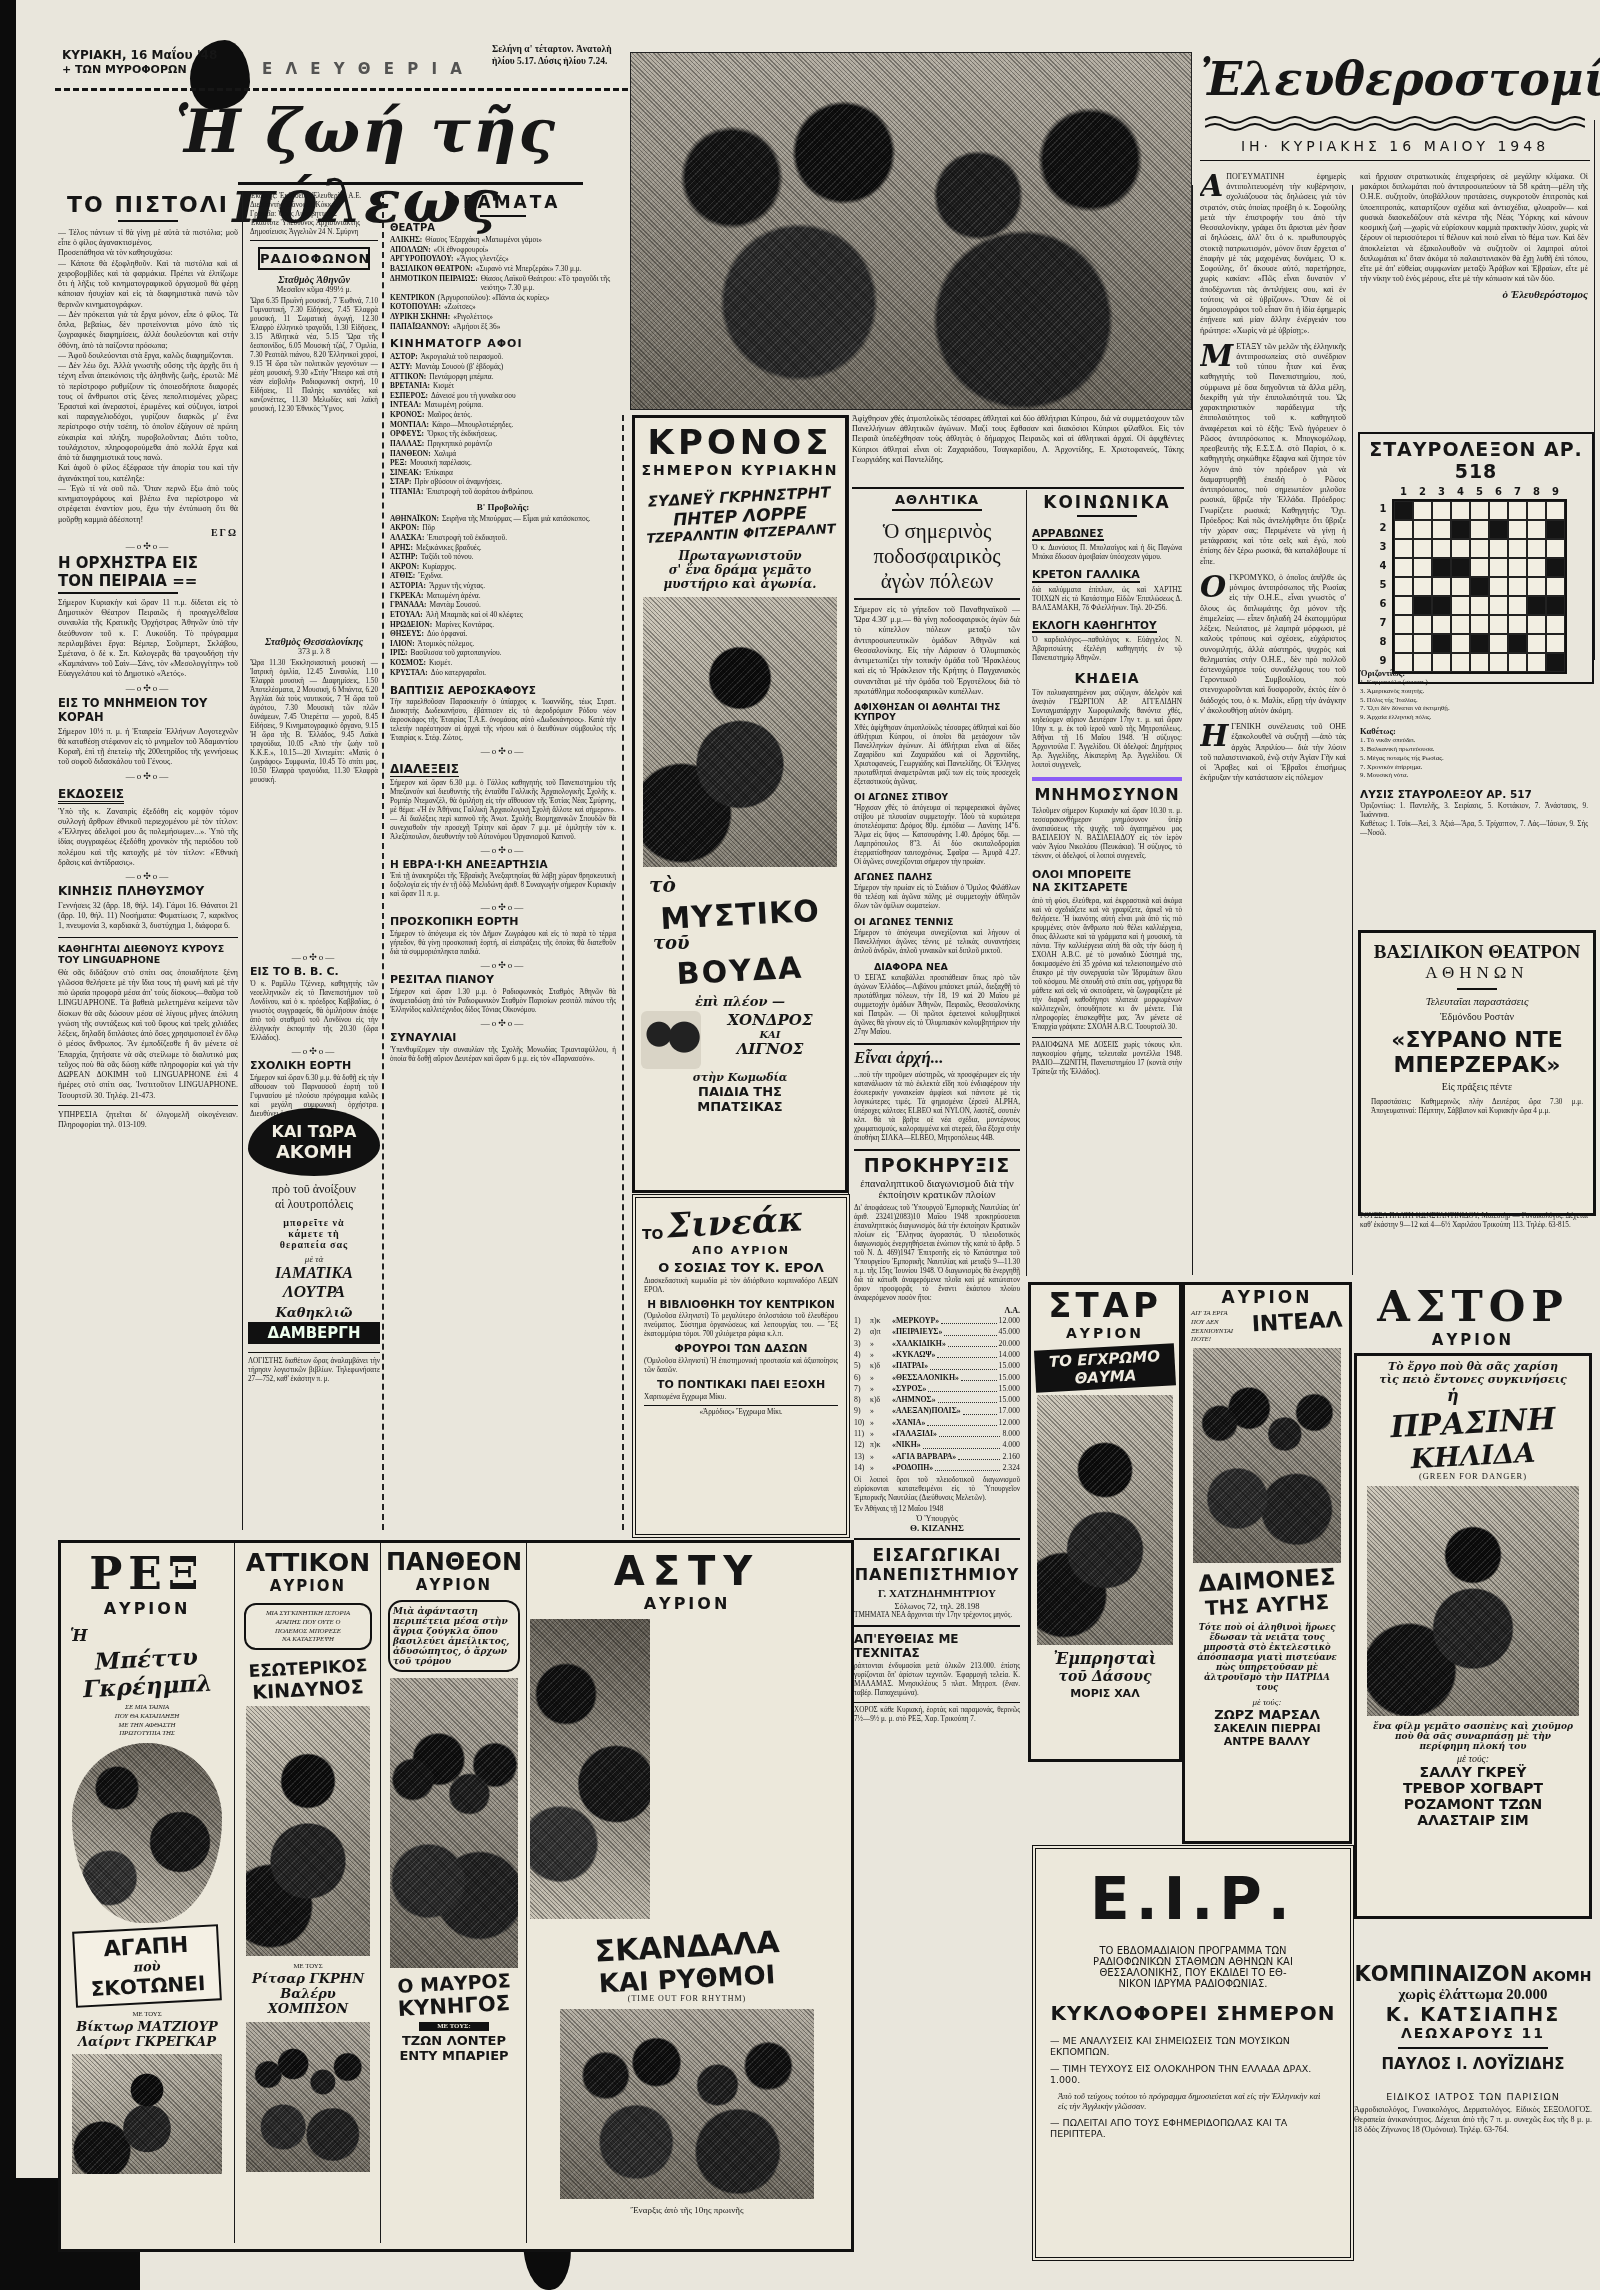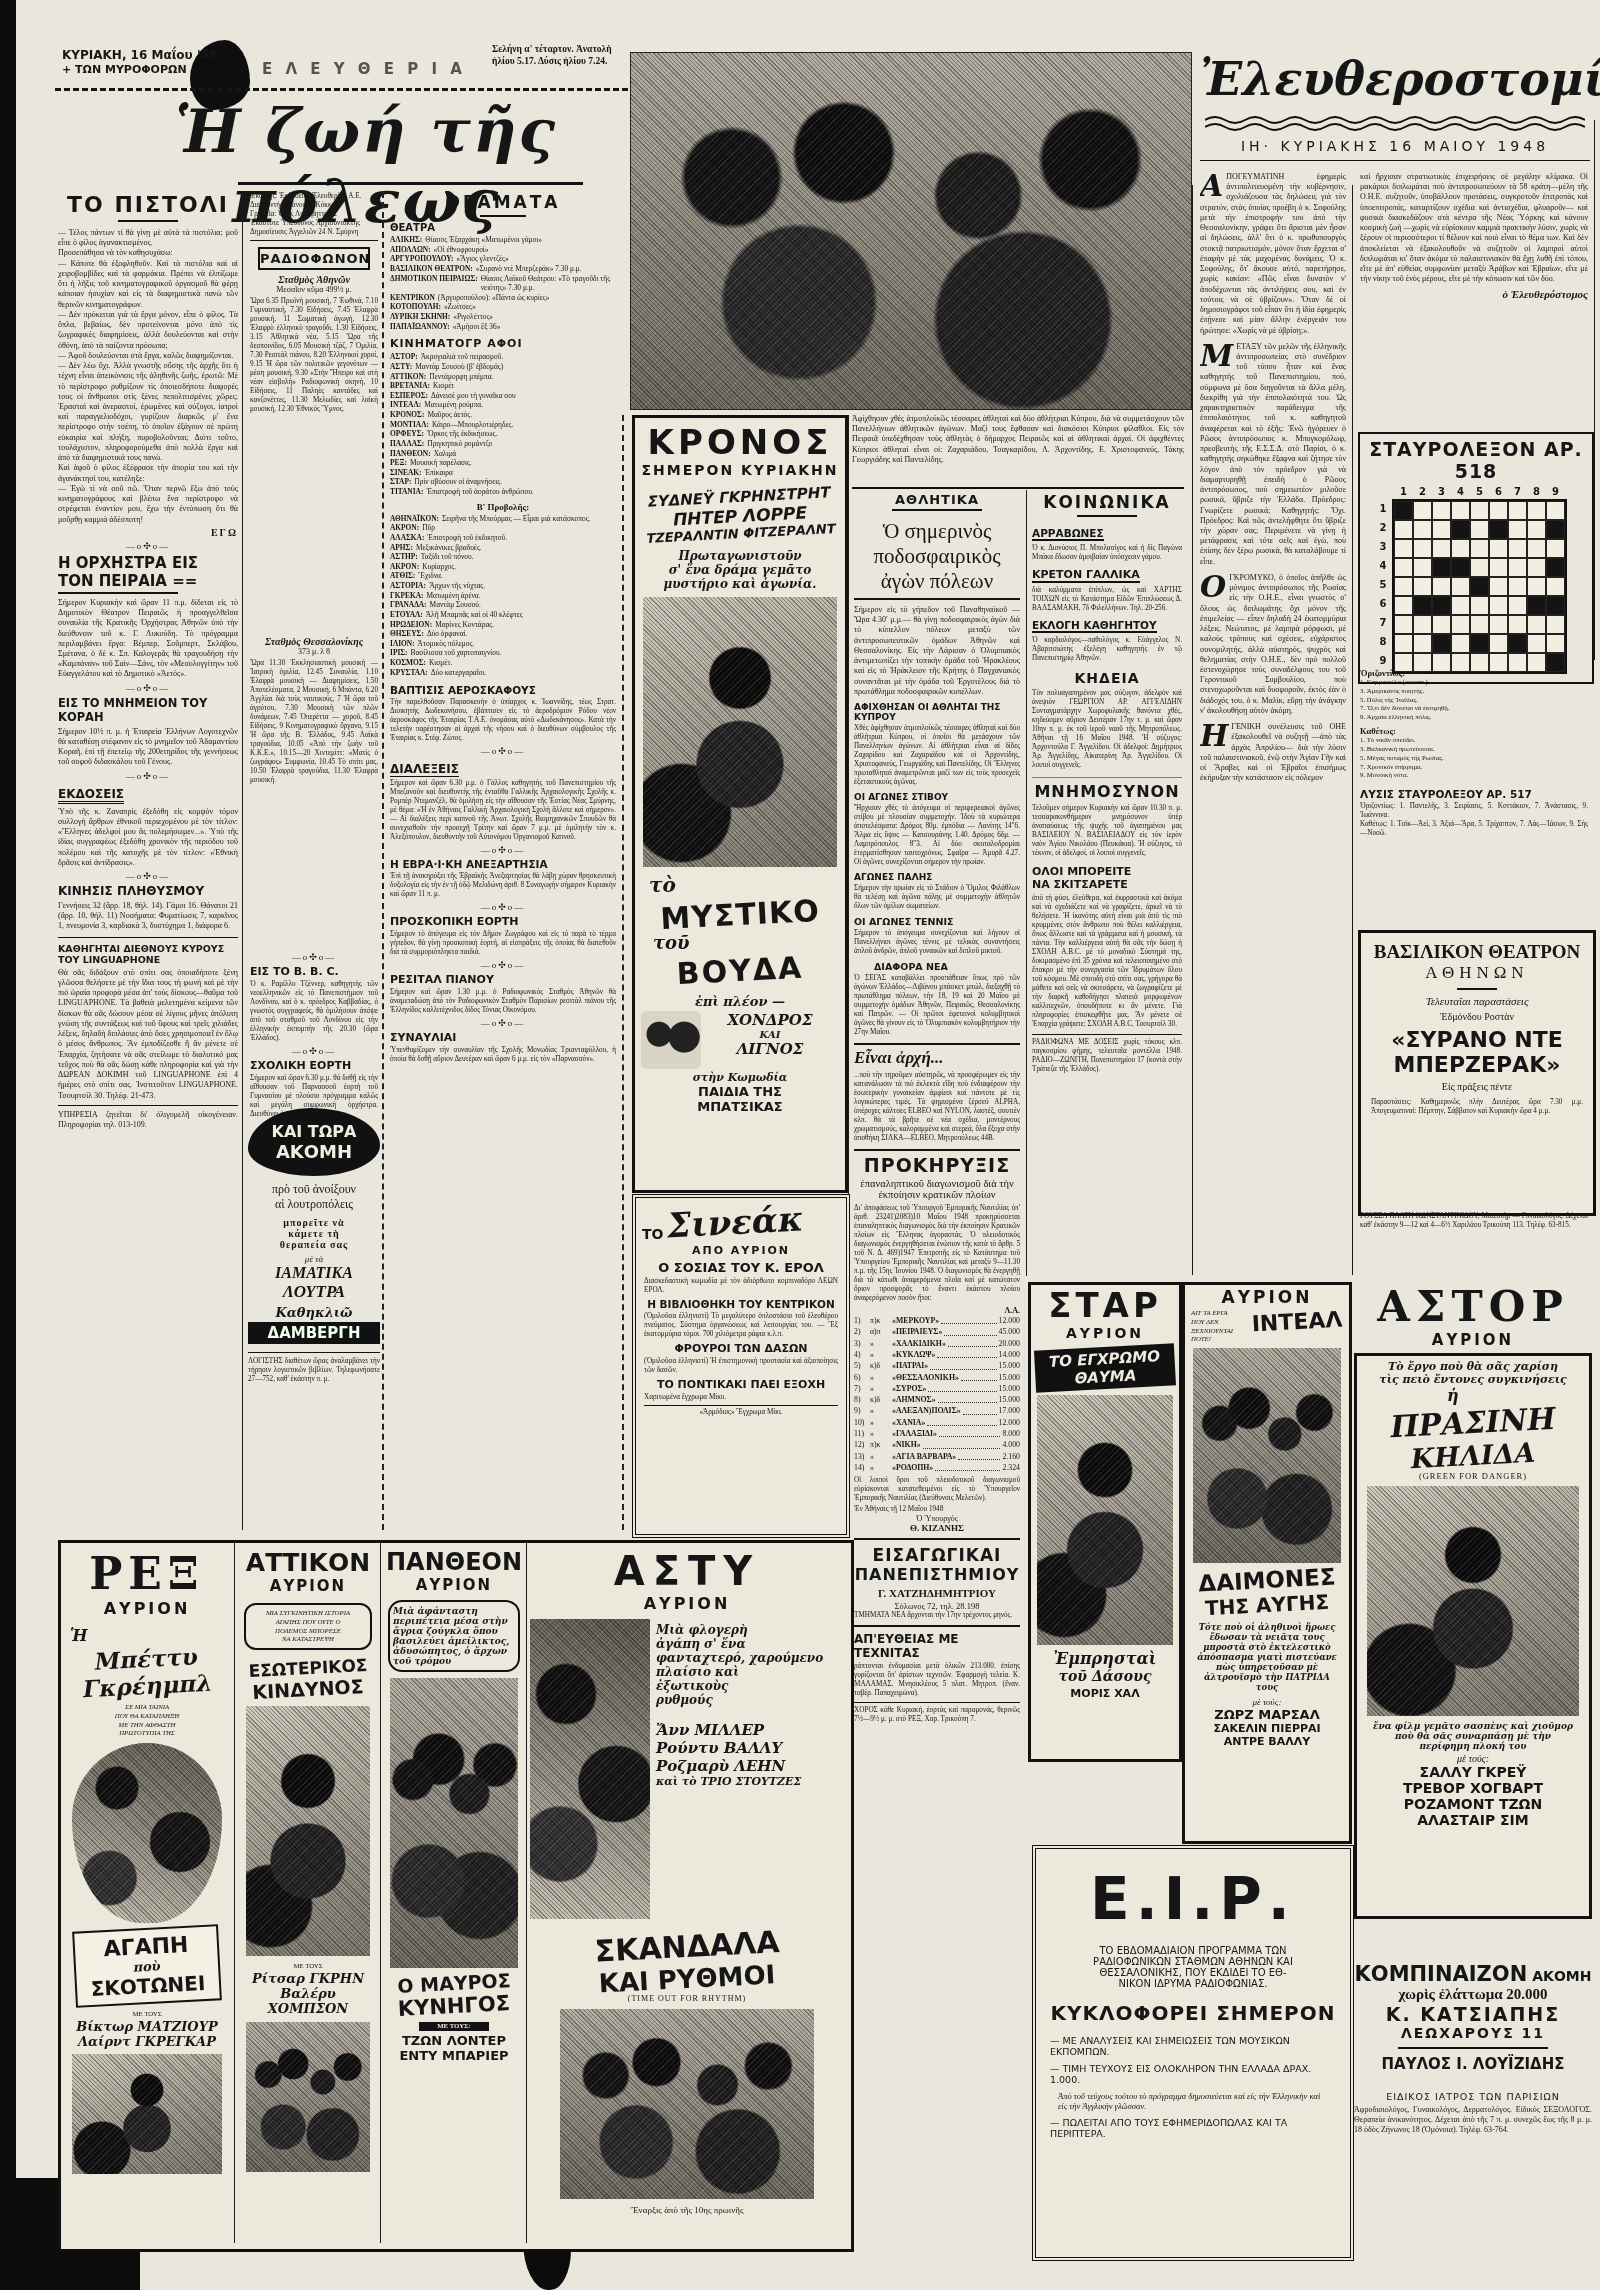--- a/index.html
+++ b/index.html
@@ -530,21 +530,21 @@
   <div class="sec" style="font-size:17px;letter-spacing:2px;">ΚΟΙΝΩΝΙΚΑ</div>
   <div class="rule" style="width:60px;height:2px;margin:3px auto 6px;"></div>
   <div class="sans b" style="font-size:10.5px;border-bottom:2px solid #111;display:inline-block;">ΑΡΡΑΒΩΝΕΣ</div>
   <div class="bd7" style="margin-top:3px;">Ὁ κ. Διονύσιος Π. Μπολασίγος καὶ ἡ δὶς Παγώνα Μπάκα ἔδωσαν ἀμοιβαίαν ὑπόσχεσιν γάμου.</div>
   <div class="sans b" style="font-size:11px;margin-top:6px;border-bottom:2px solid #111;display:inline-block;">ΚΡΕΤΟΝ ΓΑΛΛΙΚΑ</div>
   <div class="bd7" style="margin-top:3px;">διὰ καλύμματα ἐπίπλων, ὡς καὶ ΧΑΡΤΗΣ ΤΟΙΧΩΝ εἰς τὸ Κατάστημα Εἰδῶν Ἐπιπλώσεως Δ. ΒΑΛΣΑΜΑΚΗ, 7δ Φιλελλήνων. Τηλ. 20-256.</div>
   <div class="sans b" style="font-size:10.5px;margin-top:6px;border-bottom:2px solid #111;display:inline-block;">ΕΚΛΟΓΗ ΚΑΘΗΓΗΤΟΥ</div>
   <div class="bd7" style="margin-top:3px;">Ὁ καρδιολόγος—παθολόγος κ. Εὐάγγελος Ν. Ἀβαριτσιώτης ἐξελέγη καθηγητὴς ἐν τῷ Πανεπιστημίῳ Ἀθηνῶν.</div>
   <div class="sec" style="font-size:14px;margin-top:7px;">ΚΗΔΕΙΑ</div>
   <div class="bd7" style="margin-top:3px;">Τὸν πολυαγαπημένον μας σύζυγον, ἀδελφὸν καὶ ἀνεψιὸν ΓΕΩΡΓΙΟΝ ΑΡ. ΑΓΓΕΛΙΔΗΝ Συνταγματάρχην Χωροφυλακῆς θανόντα χθές, κηδεύομεν αὔριον Δευτέραν 17ην τ. μ. καὶ ὥραν 10ην π. μ. ἐκ τοῦ ἱεροῦ ναοῦ τῆς Μητροπόλεως. Ἀθῆναι τῇ 16 Μαΐου 1948. Ἡ σύζυγος: Ἀρχοντούλα Γ. Ἀγγελίδου. Οἱ ἀδελφοί: Δημήτριος Ἀρ. Ἀγγελίδης, Αἰκατερίνη Ἀρ. Ἀγγελίδου. Οἱ λοιποὶ συγγενεῖς.</div>
-  <div class="sec" style="font-size:16px;margin-top:7px;border-top:1px solid #8b5cf6;padding-top:4px;">ΜΝΗΜΟΣΥΝΟΝ</div>
+  <div class="sec" style="font-size:16px;margin-top:7px;border-top:4px solid #8b5cf6;padding-top:4px;">ΜΝΗΜΟΣΥΝΟΝ</div>
   <div class="bd7" style="margin-top:3px;">Τελοῦμεν σήμερον Κυριακὴν καὶ ὥραν 10.30 π. μ. τεσσαρακονθήμερον μνημόσυνον ὑπὲρ ἀναπαύσεως τῆς ψυχῆς τοῦ ἀγαπημένου μας ΒΑΣΙΛΕΙΟΥ Ν. ΒΑΣΙΛΕΙΑΔΟΥ εἰς τὸν ἱερὸν ναὸν Ἁγίου Νικολάου (Πευκάκια). Ἡ σύζυγος, τὸ τέκνον, οἱ ἀδελφοί, οἱ λοιποὶ συγγενεῖς.</div>
   <div class="sans b" style="font-size:11px;margin-top:7px;">ΟΛΟΙ ΜΠΟΡΕΙΤΕ</div>
   <div class="sans b" style="font-size:11px;">ΝΑ ΣΚΙΤΣΑΡΕΤΕ</div>
   <div class="bd7" style="margin-top:3px;">ἀπὸ τὴ φύσι, ἐλεύθερα, καὶ ἐκφραστικὰ καὶ ἀκόμα καὶ νὰ σχεδιάζετε καὶ νὰ γραφίζετε, ἀρκεῖ νὰ τὸ θελήσετε. Ἡ ἱκανότης αὐτὴ εἶναι μιὰ ἀπὸ τὶς πιὸ κρυμμένες στὸν ἄνθρωπο ποὺ θέλει καλλιέργεια, ὅπως ἄλλωστε καὶ τὰ γράμματα καὶ ἡ μουσική, τὰ πάντα. Τὴν καλλιέργεια αὐτὴ θὰ σᾶς τὴν δώσῃ ἡ ΣΧΟΛΗ A.B.C. μὲ τὸ μοναδικὸ Σύστημά της, δοκιμασμένο ἐπὶ 35 χρόνια καὶ τελειοποιημένο στὸ ἔπακρο μὲ τὴν συνεργασία τῶν Ἱδρυμάτων ὅλου τοῦ κόσμου. Μὲ σπουδὴ στὸ σπίτι σας, γρήγορα θὰ μάθετε καὶ σεῖς νὰ σκιτσάρετε, νὰ ζωγραφίζετε μὲ τὴν διαρκῆ καθοδήγησι πλατειὰ μορφωμένων καλλιτεχνῶν, ὁπουδήποτε κι ἂν μένετε. Γιὰ πληροφορίες ἐπισκεφθῆτε μας. Ἂν μένετε σὲ Ἐπαρχία γράψατε: ΣΧΟΛΗ Α.Β.C. Τσουρτσὶλ 30.</div>
   <div class="bd7" style="margin-top:5px;border-top:1px solid #111;padding-top:3px;">ΡΑΔΙΟΦΩΝΑ ΜΕ ΔΟΣΕΙΣ χωρὶς τόκους κλπ. παγκοσμίου φήμης, τελευταῖα μοντέλλα 1948. ΡΑΔΙΟ—ΖΩΝΙΤΗ, Πανεπιστημίου 17 (κοντὰ στὴν Τράπεζα τῆς Ἑλλάδος).</div>
 </div>
 
 <div class="abs scrip" style="left:1200px;top:52px;width:390px;font-size:46px;text-align:center;">Ἐλευθεροστομίες</div>
 <svg class="abs wv" style="left:1205px;top:116px;" width="380" height="16" viewBox="0 0 380 16">
   <path d="M0 4 Q10 -2 20 4 T40 4 T60 4 T80 4 T100 4 T120 4 T140 4 T160 4 T180 4 T200 4 T220 4 T240 4 T260 4 T280 4 T300 4 T320 4 T340 4 T360 4 T380 4" fill="none" stroke="#111" stroke-width="2"></path>
@@ -776,32 +776,20 @@
   <div class="ctr smallcaps b" style="background:#111;color:#ede9dc;width:70px;margin:4px auto 2px;">ΜΕ ΤΟΥΣ:</div>
   <div class="ctr sans b" style="font-size:13px;">ΤΖΩΝ ΛΟΝΤΕΡ</div>
   <div class="ctr sans b" style="font-size:13px;">ΕΝΤΥ ΜΠΑΡΙΕΡ</div>
 </div>
 
 <div class="abs" style="left:530px;top:1548px;width:314px;height:692px;overflow:hidden;">
   <div class="ctr sans b" style="font-size:40px;letter-spacing:8px;">ΑΣΤΥ</div>
   <div class="ctr sans b" style="font-size:16px;letter-spacing:3px;">ΑΥΡΙΟΝ</div>
   <div style="display:flex;margin-top:6px;">
     <div class="ht art3" style="width:120px;height:300px;"></div>
-    <div style="flex:1;padding:4px 6px;">
-      <div class="scrip" style="font-size:12px;">Μιὰ φλογερὴ</div>
-      <div class="scrip" style="font-size:12px;">ἀγάπη σ' ἕνα</div>
-      <div class="scrip" style="font-size:12px;">φανταχτερό, χαρούμενο</div>
-      <div class="scrip" style="font-size:12px;">πλαίσιο καὶ</div>
-      <div class="scrip" style="font-size:12px;">ἐξωτικοὺς</div>
-      <div class="scrip" style="font-size:12px;">ρυθμούς</div>
-      <div class="scrip b" style="font-size:15px;margin-top:14px;">Ἄνν ΜΙΛΛΕΡ</div>
-      <div class="scrip b" style="font-size:15px;">Ρούντυ ΒΑΛΛΥ</div>
-      <div class="scrip b" style="font-size:15px;">Ροζμαρὺ ΛΕΗΝ</div>
-      <div class="scrip" style="font-size:11px;">καὶ τὸ ΤΡΙΟ ΣΤΟΥΤΖΕΣ</div>
-    </div>
   </div>
   <div class="ctr sans b slant" style="font-size:30px;margin-top:10px;">ΣΚΑΝΔΑΛΑ</div>
   <div class="ctr sans b slant" style="font-size:26px;">ΚΑΙ ΡΥΘΜΟΙ</div>
   <div class="ctr" style="font-size:8px;letter-spacing:1px;">(TIME OUT FOR RHYTHM)</div>
   <div class="ht art1" style="height:190px;margin:6px 30px;"></div>
   <div class="ctr" style="font-size:9px;">Ἔναρξις ἀπὸ τῆς 10ης πρωινῆς</div>
 </div>
 
 <div class="abs" style="left:1028px;top:1282px;width:148px;height:474px;border:3px solid #111;background:#ece8db;overflow:hidden;">
   <div class="ctr sans b" style="font-size:34px;letter-spacing:4px;">ΣΤΑΡ</div>

